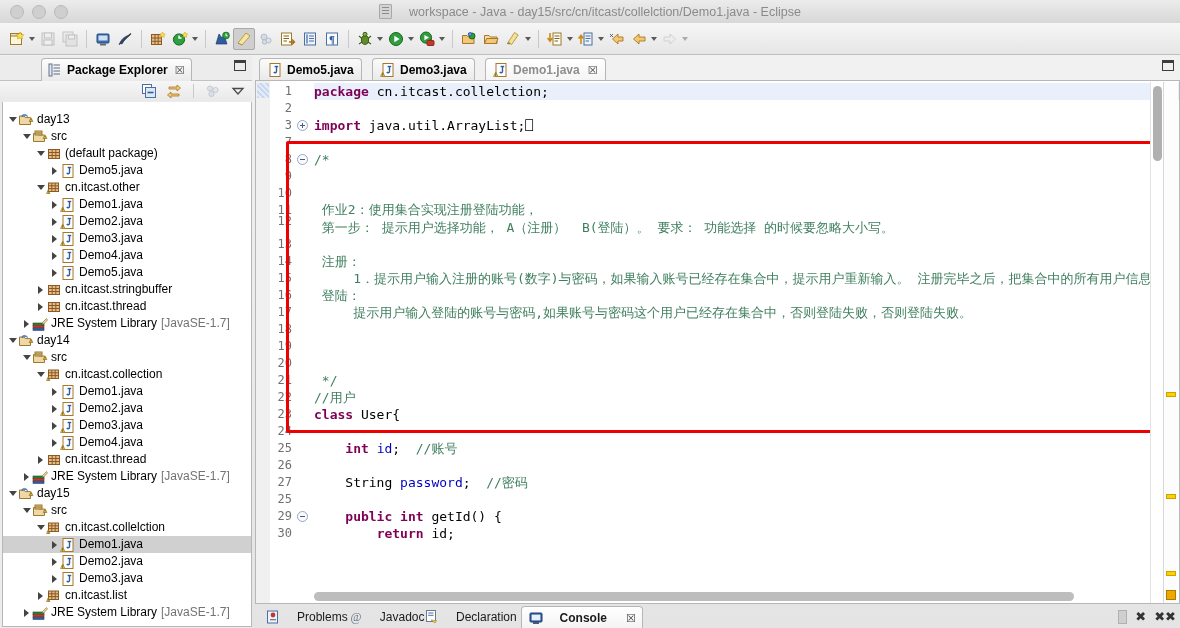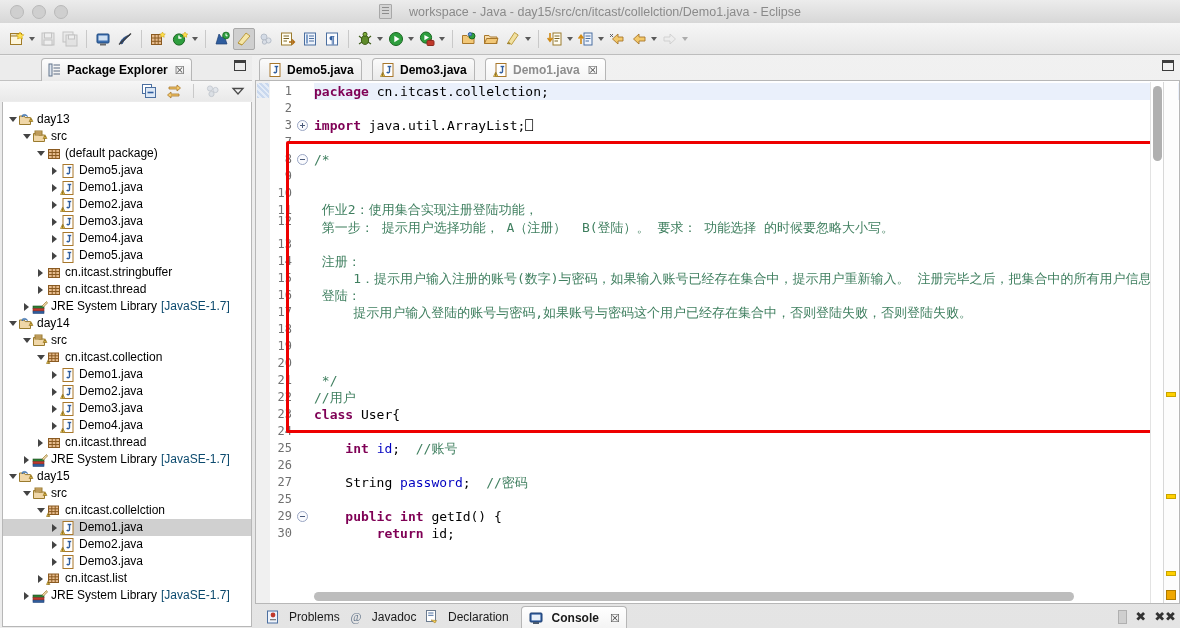--- a/index.html
+++ b/index.html
@@ -68,21 +68,21 @@
   .row{height:17px;display:flex;align-items:center;white-space:nowrap;
        font-size:12px;line-height:17px;}
   .row.sel{background:#d0d0d0;}
   .arrow{width:11px;height:17px;display:flex;align-items:center;justify-content:center;}
   .arrow i{display:block;width:0;height:0;}
   .arrow.open i{border-left:4.5px solid transparent;border-right:4.5px solid transparent;
       border-top:5px solid #444;}
   .arrow.closed i{border-top:4.5px solid transparent;border-bottom:4.5px solid transparent;
       border-left:5px solid #444;}
   .tlabel{margin-left:3px;}
-  .dim{color:#0c4a6e;}
+  .dim{color:#737373;}
   .ticon{width:16px;height:16px;position:relative;flex:0 0 16px;}
 
   
   .editor{position:absolute;left:255px;top:56px;width:925px;height:548px;}
   .etabrow{height:24px;position:relative;}
   .etab{position:absolute;top:2px;height:22px;display:flex;align-items:center;
     padding:0 7px;gap:4px;font-size:12px;font-weight:bold;
     border:1px solid #b6b6b6;border-bottom:none;border-radius:4px 4px 0 0;
     background:linear-gradient(#fbfbfb,#e9e9e9);color:#000;}
   .etab.active{background:linear-gradient(#ffffff,#f4f4f4);color:#8d8d8d;}
@@ -121,21 +121,21 @@
      background:#fdfdfd;border-left:1px solid #d8d8d8;}
   .ovm{position:absolute;left:2px;width:10px;height:5px;background:#ffd000;
      border:1px solid #c9a400;box-sizing:border-box;}
   .ovm.sq{height:10px;}
   .hscroll{position:absolute;left:58px;bottom:1px;right:30px;height:11px;}
   .hthumb{position:absolute;left:0;top:1px;width:760px;height:9px;border-radius:5px;
      background:#bdbdbd;}
 
   
   .bottom{position:absolute;left:255px;top:606px;width:925px;height:22px;}
-  .btab{position:absolute;top:0;height:22px;display:flex;align-items:center;gap:8px;
+  .btab{position:absolute;top:0;height:22px;display:flex;align-items:center;gap:16px;
      padding:0 6px;font-size:12px;color:#1a1a1a;}
   .btab.active{background:linear-gradient(#ffffff,#f3f3f3);
      border:1px solid #b6b6b6;border-bottom:none;border-radius:4px 4px 0 0;
      font-weight:bold;}
   .bctrl{position:absolute;right:4px;top:3px;display:flex;gap:8px;align-items:center;}
 </style>
 </head>
 <body>
 
 <div class="app">
@@ -464,20 +464,38 @@
               <i></i>
             </span>
             <span class="ticon">
               <svg class="ico" viewBox="0 0 16 16">
                 <rect x="3" y="1.5" width="10" height="13" fill="#fff" stroke="#a8772a"></rect>
                 <path d="M9.5 4.5 V9.5 C9.5 11,7.5 11,6.8 10" fill="none" stroke="#2f5d9e" stroke-width="1.4"></path>
                 <line x1="7.6" y1="4.5" x2="11.2" y2="4.5" stroke="#2f5d9e" stroke-width="1.4"></line>
               </svg>
             </span>
             <span class="tlabel">Demo5.java</span>
+          </div>
+          <div class="row">
+            <span class="arrow open" style="margin-left: 32px;">
+              <i></i>
+            </span>
+            <span class="ticon">
+              <svg class="ico" viewBox="0 0 16 16">
+                <rect x="2.5" y="3" width="10" height="8.5" fill="#e6bb8d" stroke="#8a5a21"></rect>
+                <line x1="2.5" y1="5.8" x2="12.5" y2="5.8" stroke="#8a5a21"></line>
+                <line x1="2.5" y1="8.6" x2="12.5" y2="8.6" stroke="#8a5a21"></line>
+                <line x1="5.8" y1="3" x2="5.8" y2="11.5" stroke="#8a5a21"></line>
+                <line x1="9.2" y1="3" x2="9.2" y2="11.5" stroke="#8a5a21"></line>
+                <path d="M0.5 13.5 L4 13.5 L2.2 9.8 Z" fill="#ffd34d" stroke="#9a7b2e" stroke-width=".7"></path>
+                <rect x="1.8" y="11" width=".9" height="1.3" fill="#5a4410"></rect>
+                <rect x="1.8" y="12.6" width=".9" height=".8" fill="#5a4410"></rect>
+              </svg>
+            </span>
+            <span class="tlabel">cn.itcast.other</span>
           </div>
           <div class="row">
             <span class="arrow closed" style="margin-left: 46px;">
               <i></i>
             </span>
             <span class="ticon">
               <svg class="ico" viewBox="0 0 16 16">
                 <rect x="3" y="1.5" width="10" height="13" fill="#fff" stroke="#a8772a"></rect>
                 <path d="M9.5 4.5 V9.5 C9.5 11,7.5 11,6.8 10" fill="none" stroke="#2f5d9e" stroke-width="1.4"></path>
                 <line x1="7.6" y1="4.5" x2="11.2" y2="4.5" stroke="#2f5d9e" stroke-width="1.4"></line>

